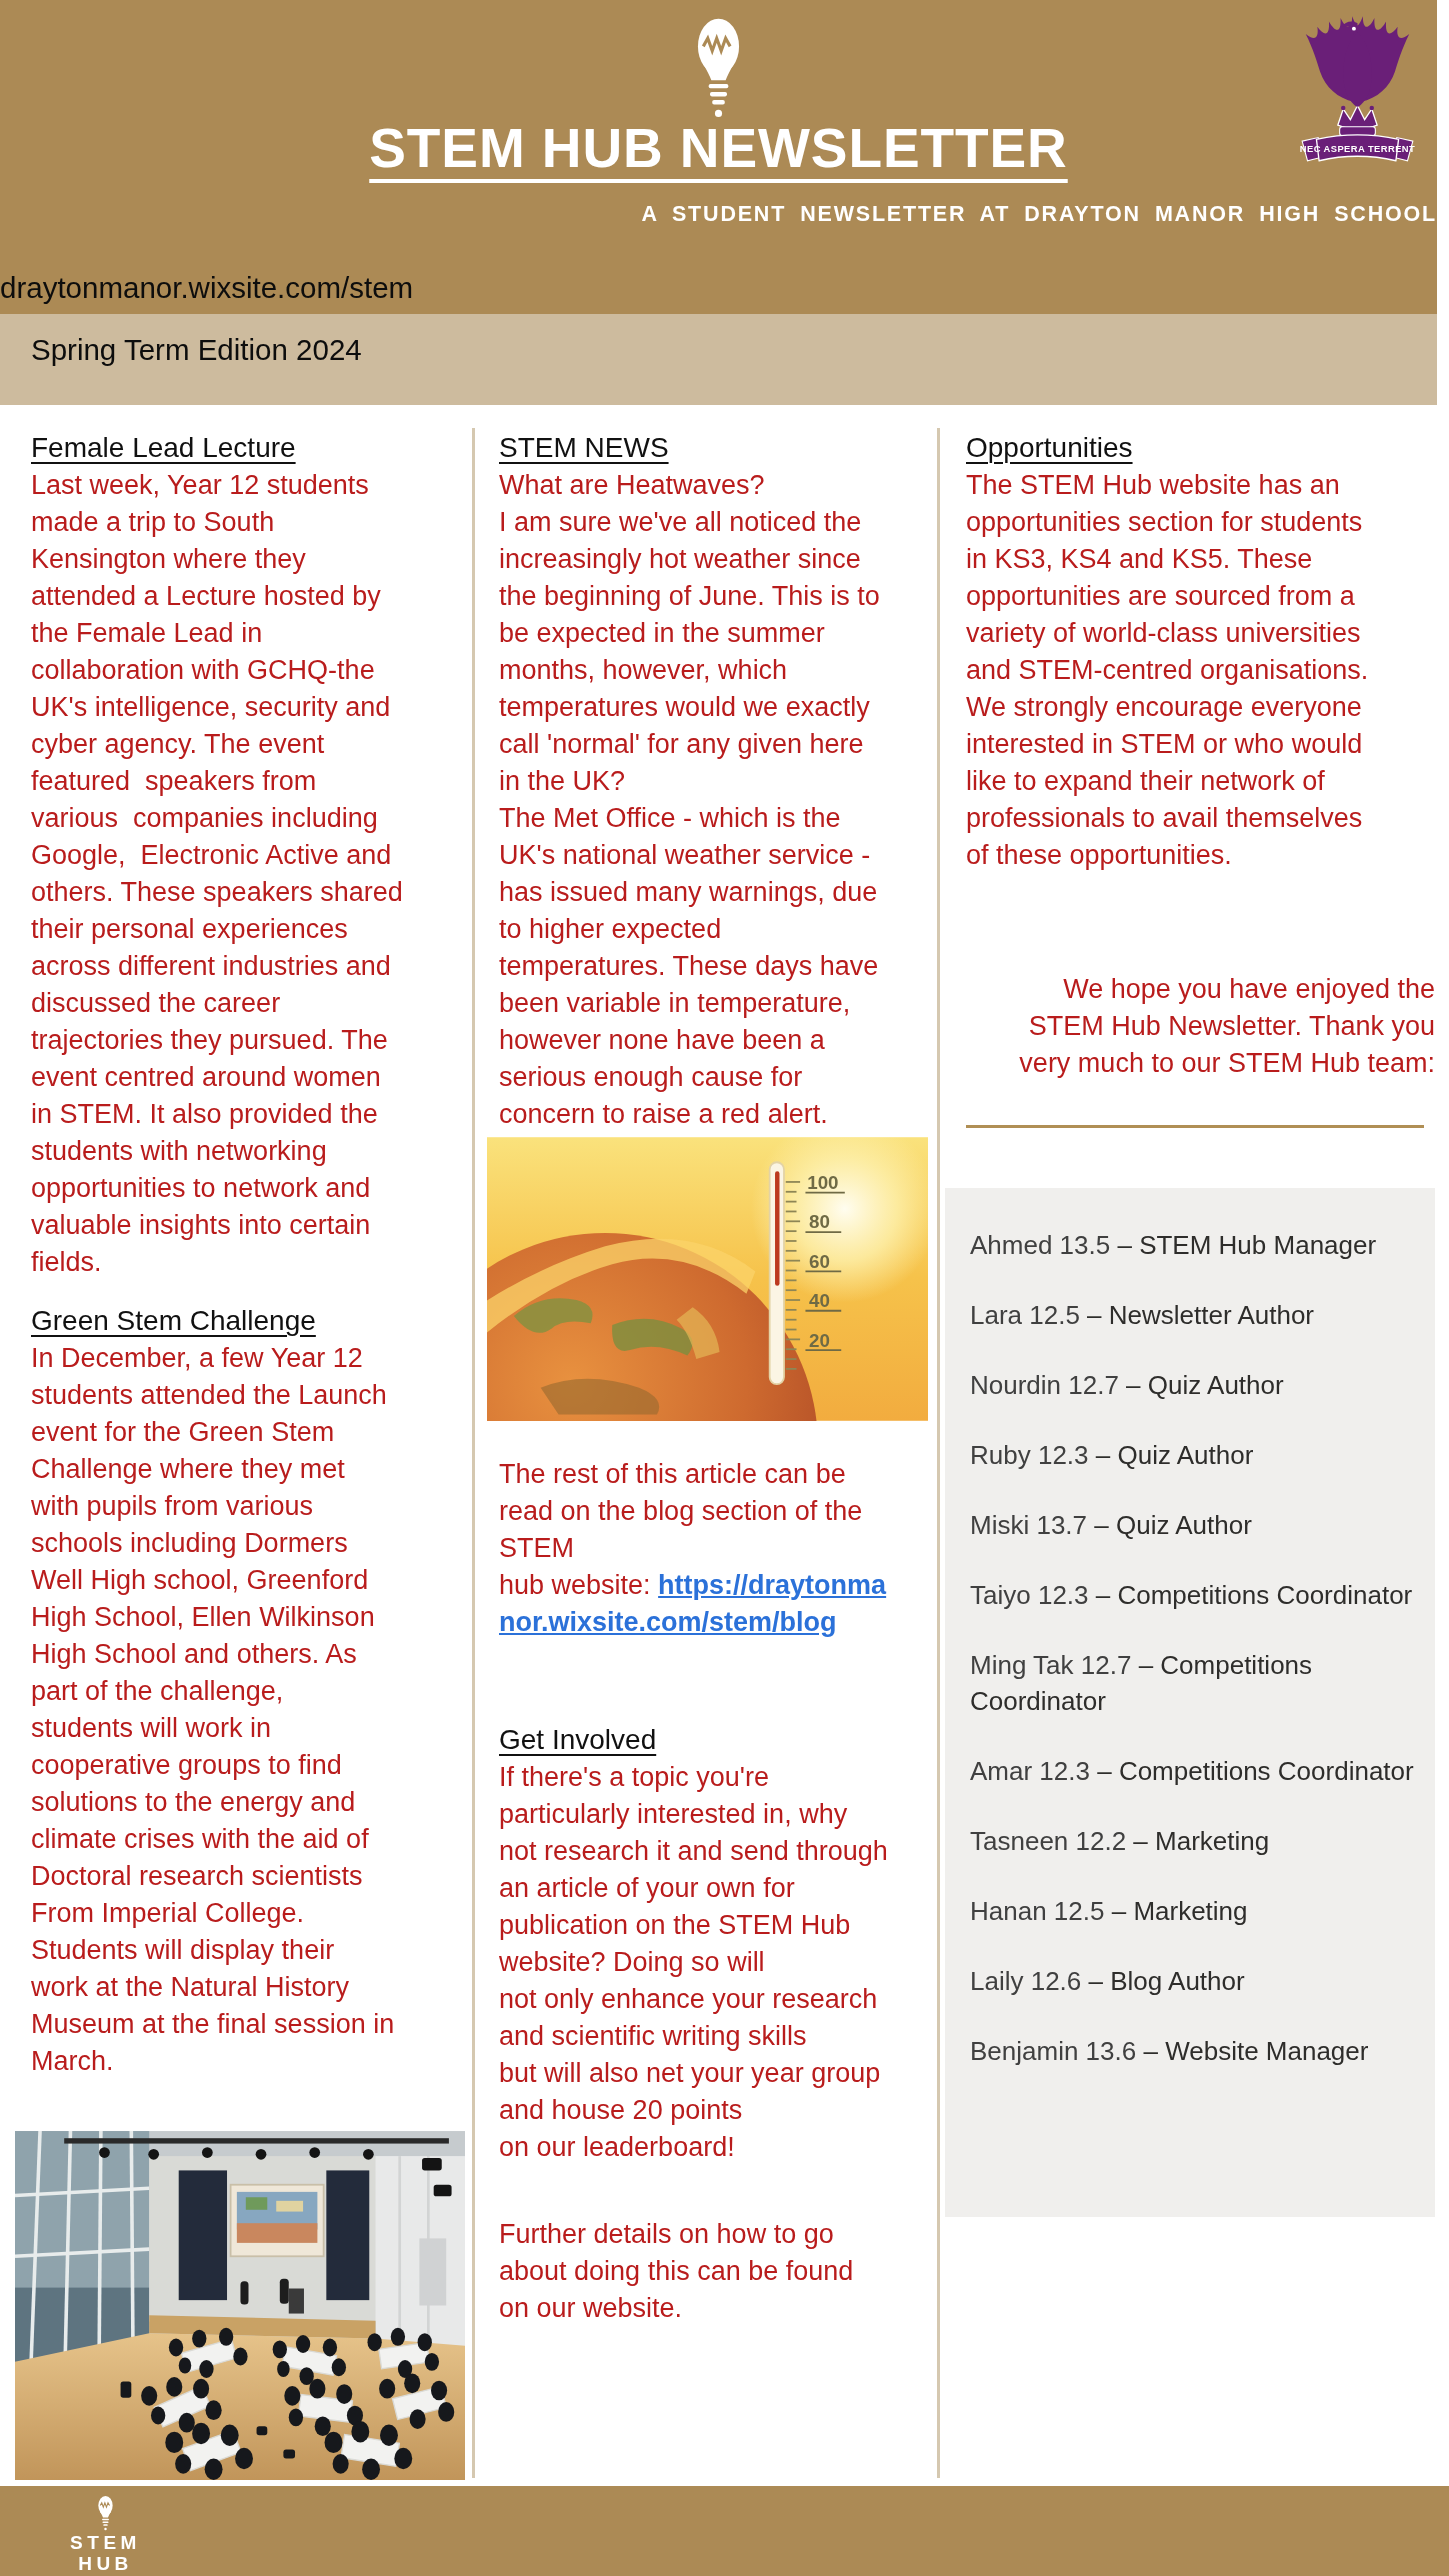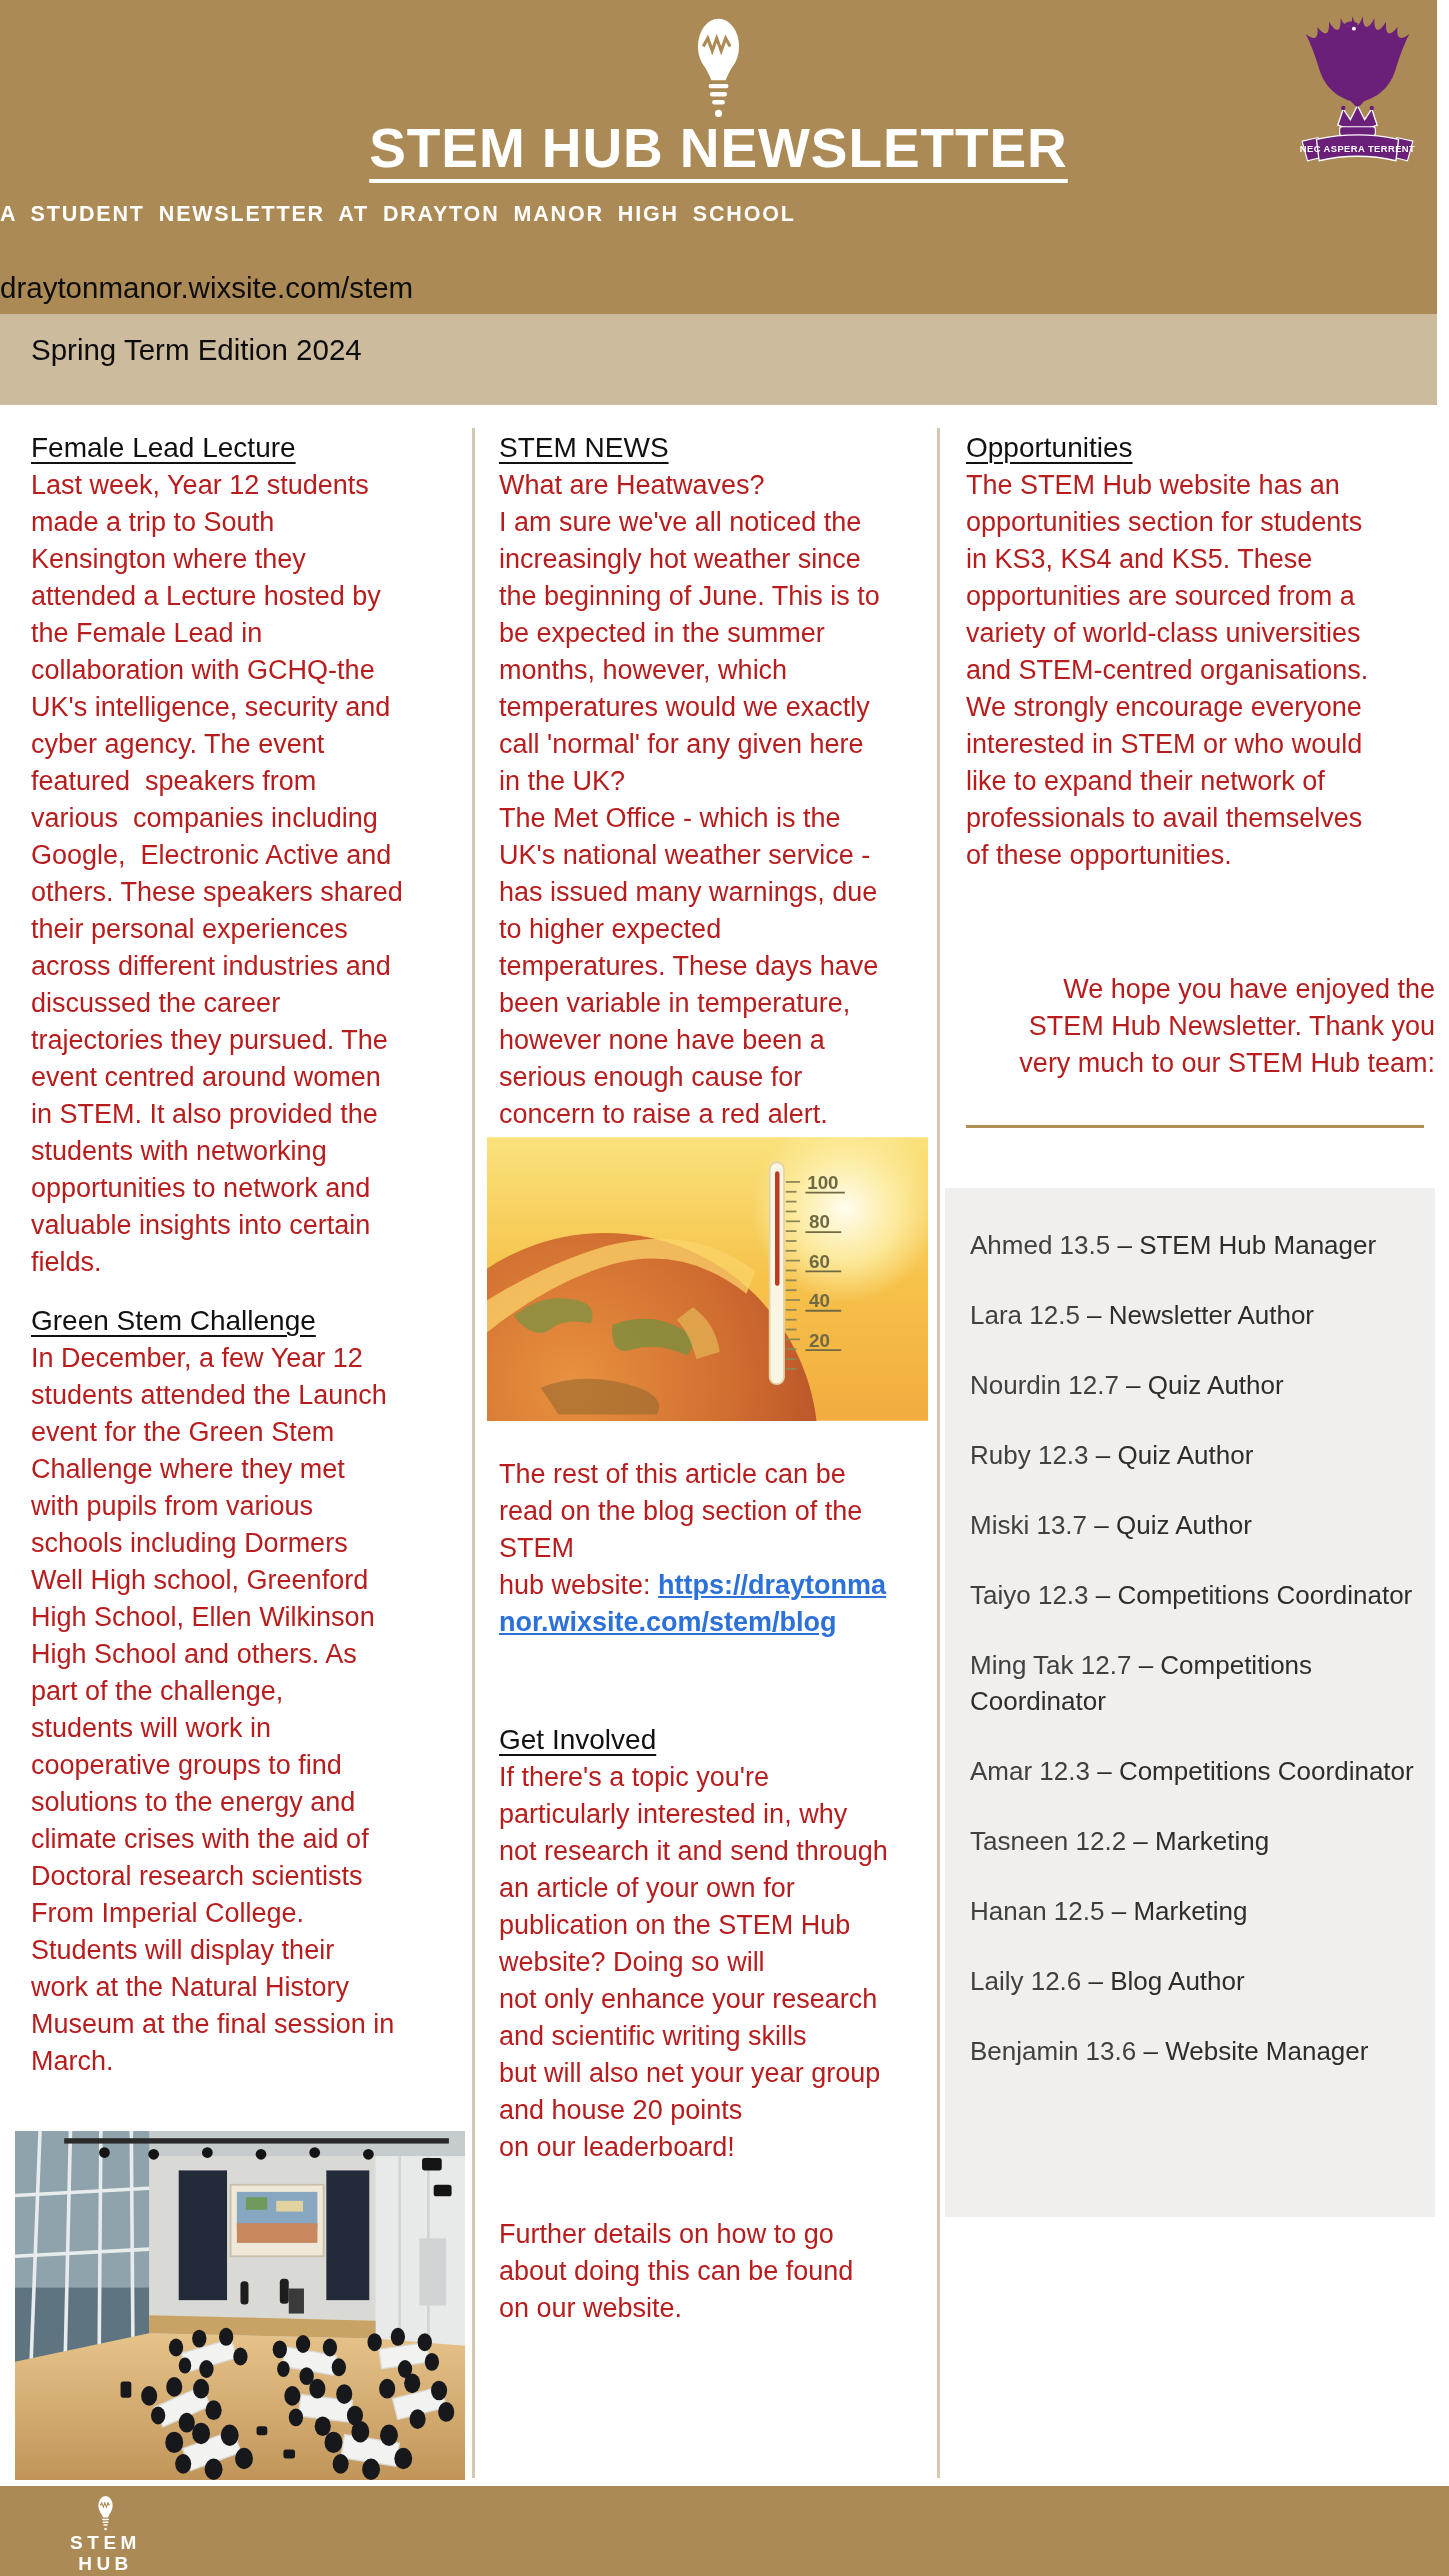--- a/index.html
+++ b/index.html
@@ -7,21 +7,21 @@
        font-family:"Liberation Sans",sans-serif;color:#1f1f1f;}
   .abs{position:absolute;}
 
   
   .band-brown{left:0;top:0;width:1437px;height:393px;background:#AC8A55;}
   .band-tan{left:0;top:314px;width:1437px;height:91px;background:#CDBB9E;}
   .bulb-wrap{left:687px;top:16px;width:63px;height:109px;}
   .nl-title{left:0;top:116px;width:1437px;text-align:center;font-size:55px;font-weight:bold;
             color:#fff;letter-spacing:0.9px;text-decoration:underline;
             text-decoration-thickness:3.6px;text-underline-offset:11.6px;}
-  .nl-sub{left:0;top:202px;width:1437px;text-align:left;font-size:21.5px;font-weight:bold;
+  .nl-sub{left:0;top:202px;width:1437px;text-align:right;font-size:21.5px;font-weight:bold;
           color:#fff;letter-spacing:1.8px;word-spacing:6.3px;}
   .crest{left:1295px;top:9px;width:125px;height:183px;}
   .site-url{left:0;top:271px;width:1420px;font-size:29.5px;color:#0d0d0d;}
   .edition{left:31px;top:333px;font-size:29.5px;color:#0d0d0d;}
 
   
   .vdiv{top:428px;width:2.7px;height:2050px;background:#D5C8B0;}
   .col-h{font-size:28px;line-height:39px;color:#111;text-decoration:underline;
          text-decoration-thickness:1.8px;text-underline-offset:5.4px;}
   .para{font-size:27px;line-height:37px;white-space:pre-wrap;color:#b91c1c;}

